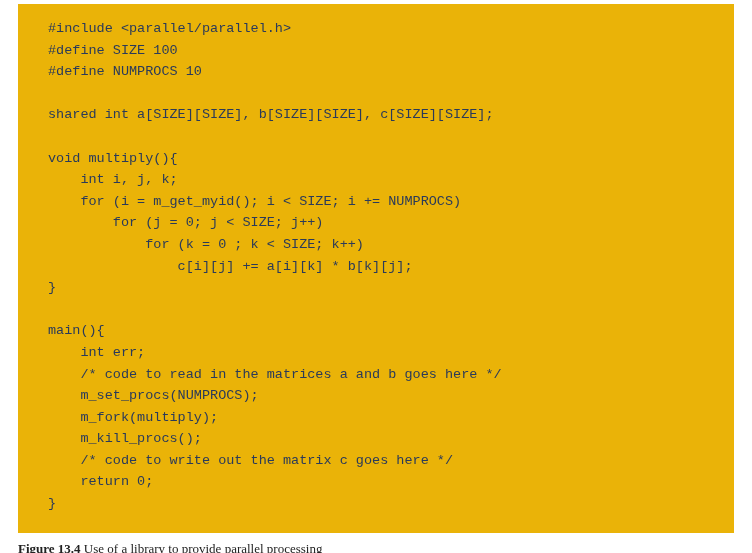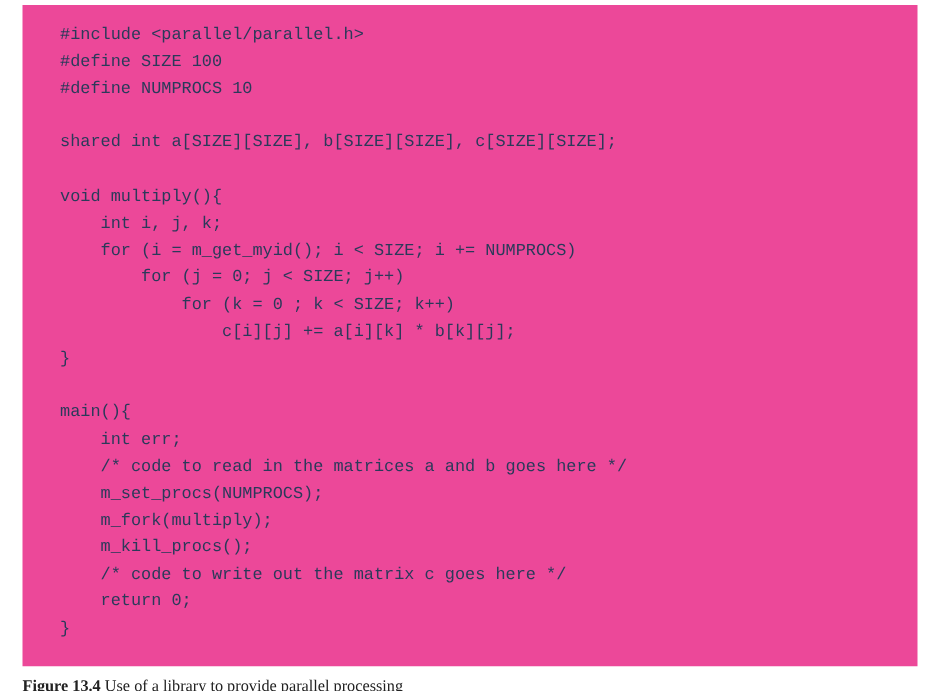--- a/index.html
+++ b/index.html
@@ -8,21 +8,21 @@
     box-sizing: border-box;
   }
   body {
     width: 752px;
     height: 553px;
     background: #ffffff;
     font-family: Georgia, 'Times New Roman', serif;
     padding: 0;
   }
   .code-block {
-    background: #ec4899;
+    background: #eab308;
     padding: 14px 30px 18px 30px;
     margin: 4px 18px 8px 18px;
     font-family: 'Courier New', Courier, monospace;
     font-size: 13.5px;
     line-height: 1.6;
     color: #2a3a5a;
     white-space: pre;
   }
   .caption {
     margin: 6px 18px 0 18px;

